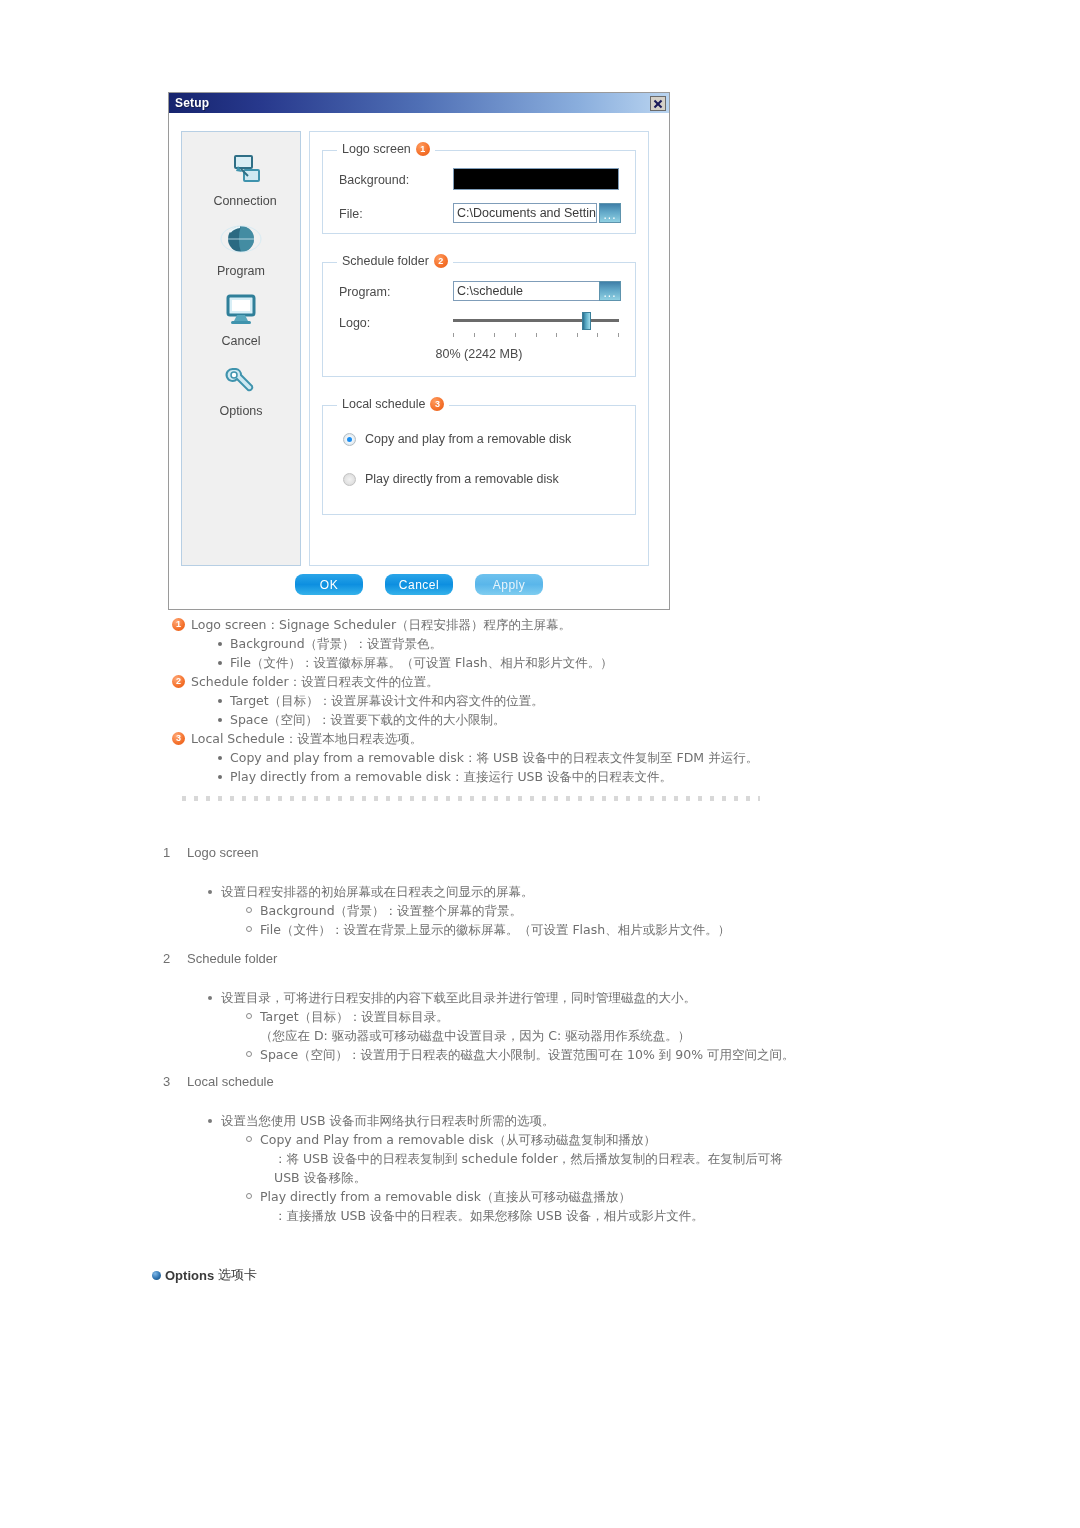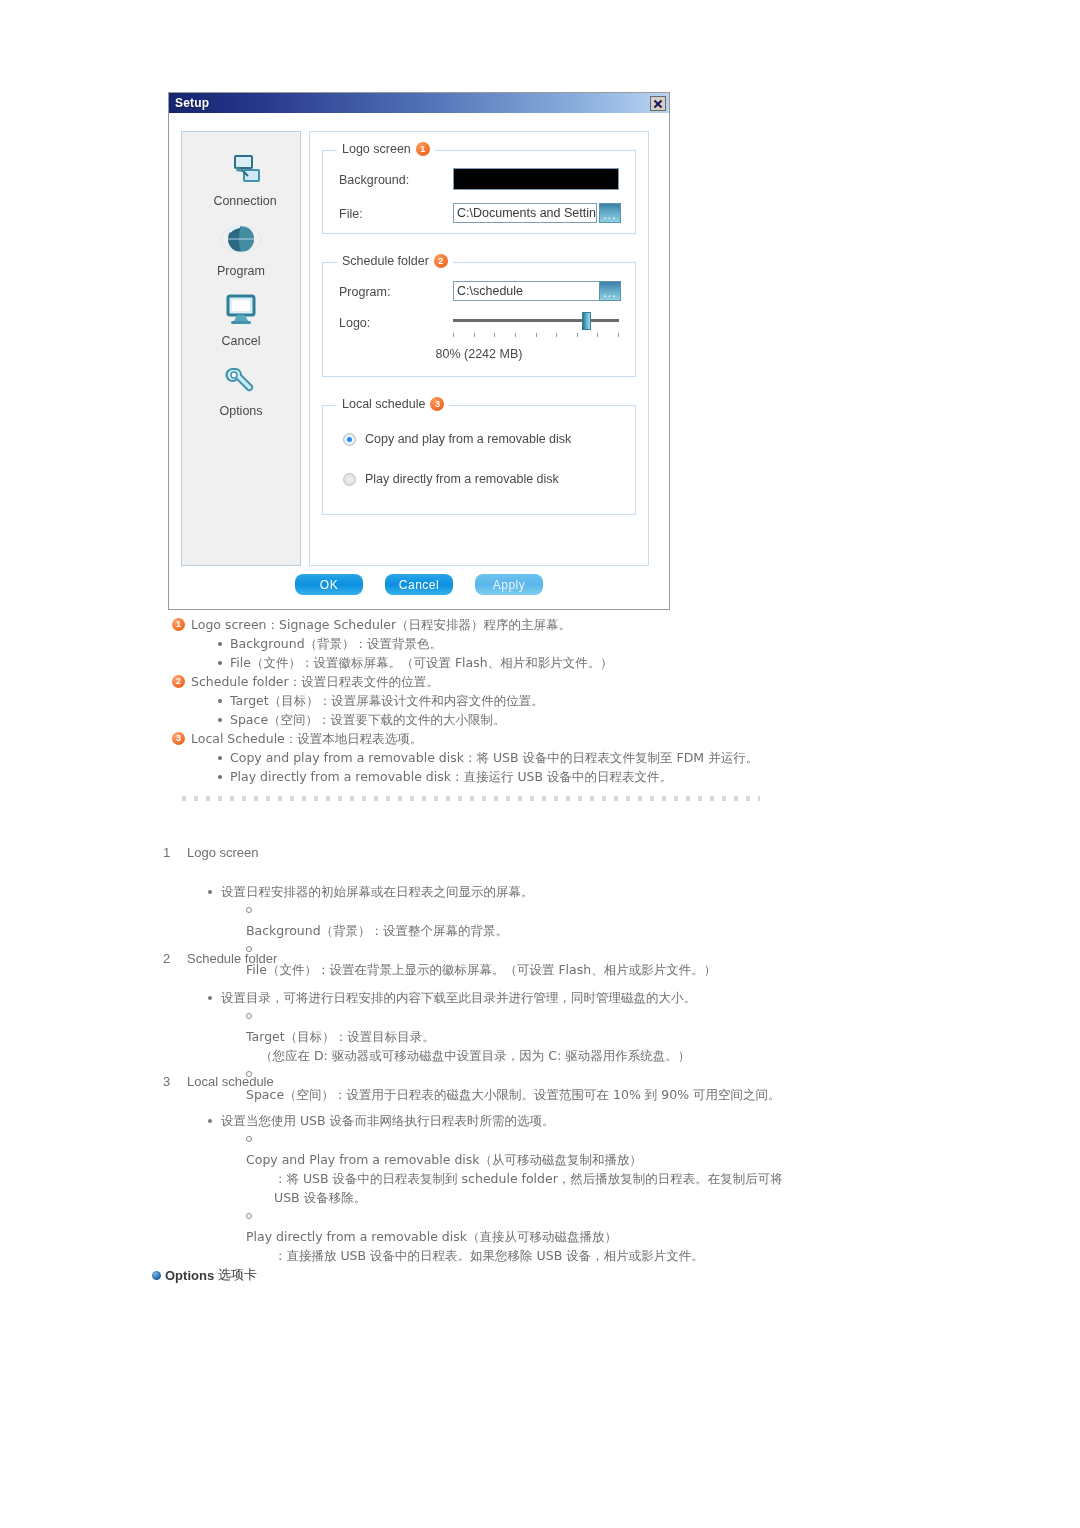--- a/index.html
+++ b/index.html
@@ -335,21 +335,21 @@
     font-size: 13px;
     color: #707070;
   }
   .sec-num { width: 8px; }
   .sec-body { margin-left: 45px; margin-top: 22px; font-size: 12.5px; color: #6f6f6f; line-height: 19px; }
   .lvl1 { display: flex; align-items: flex-start; gap: 9px; }
   .lvl1 > .b {
     flex: 0 0 auto; width: 4px; height: 4px; border-radius: 50%;
     background: #7a7a7a; margin-top: 8px;
   }
-  .lvl2 { margin-left: 38px; display: flex; align-items: flex-start; gap: 8px; flex-direction: column; }
+  .lvl2 { margin-left: 38px; display: flex; align-items: flex-start; gap: 8px; }
   .lvl2 > .o {
     flex: 0 0 auto; width: 6px; height: 6px; border-radius: 50%;
     border: 1px solid #8a8a8a; background: transparent; margin-top: 6px;
     box-sizing: border-box;
   }
   .lvl2-cont { margin-left: 52px; }
   .lvl2-cont2 { margin-left: 66px; }
 
   
   #options-heading {

